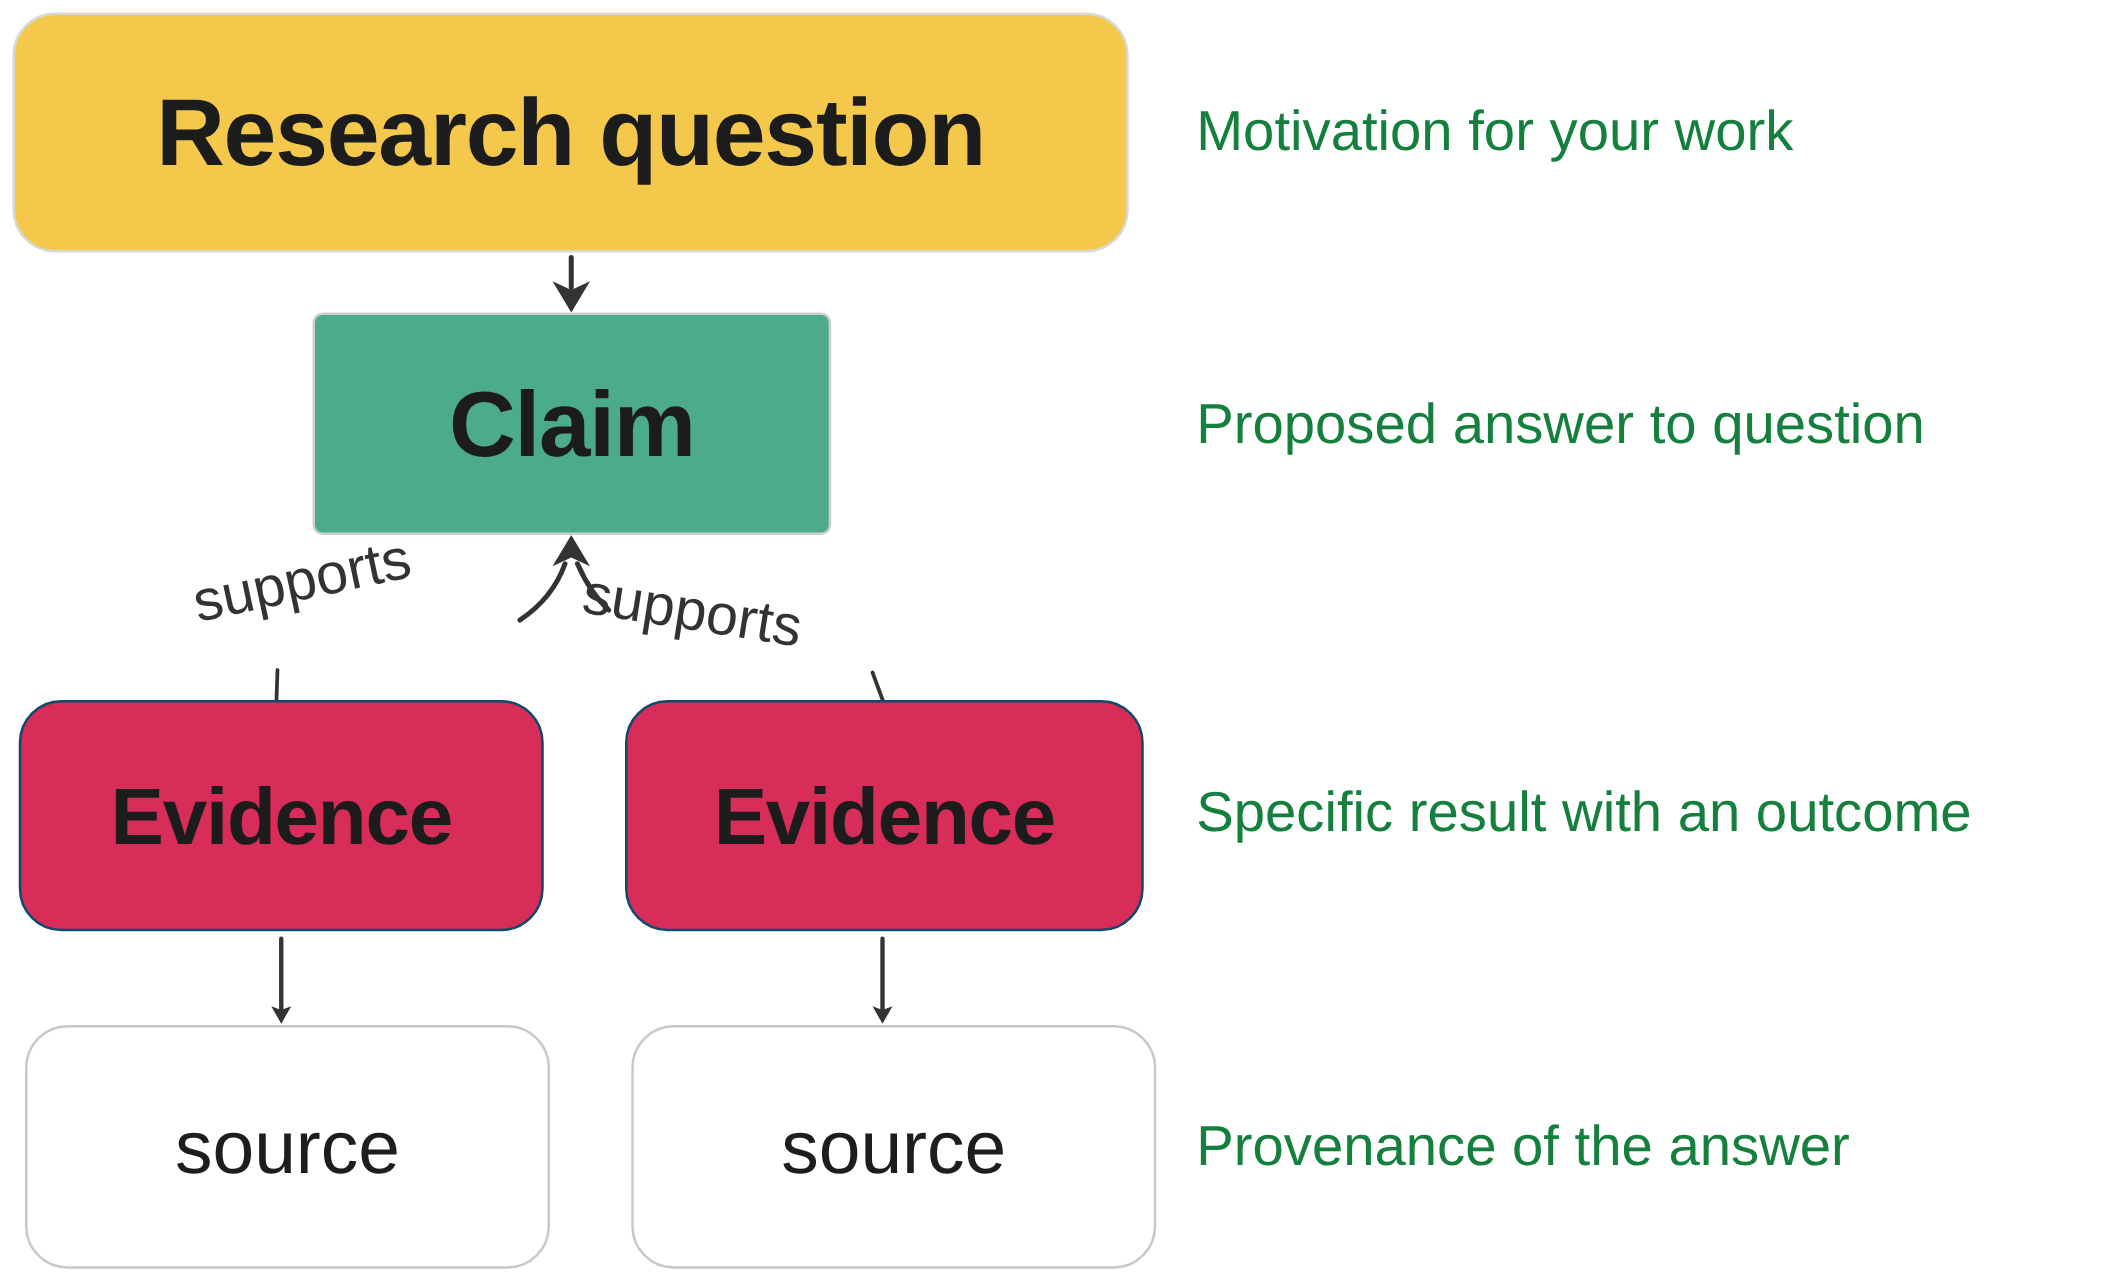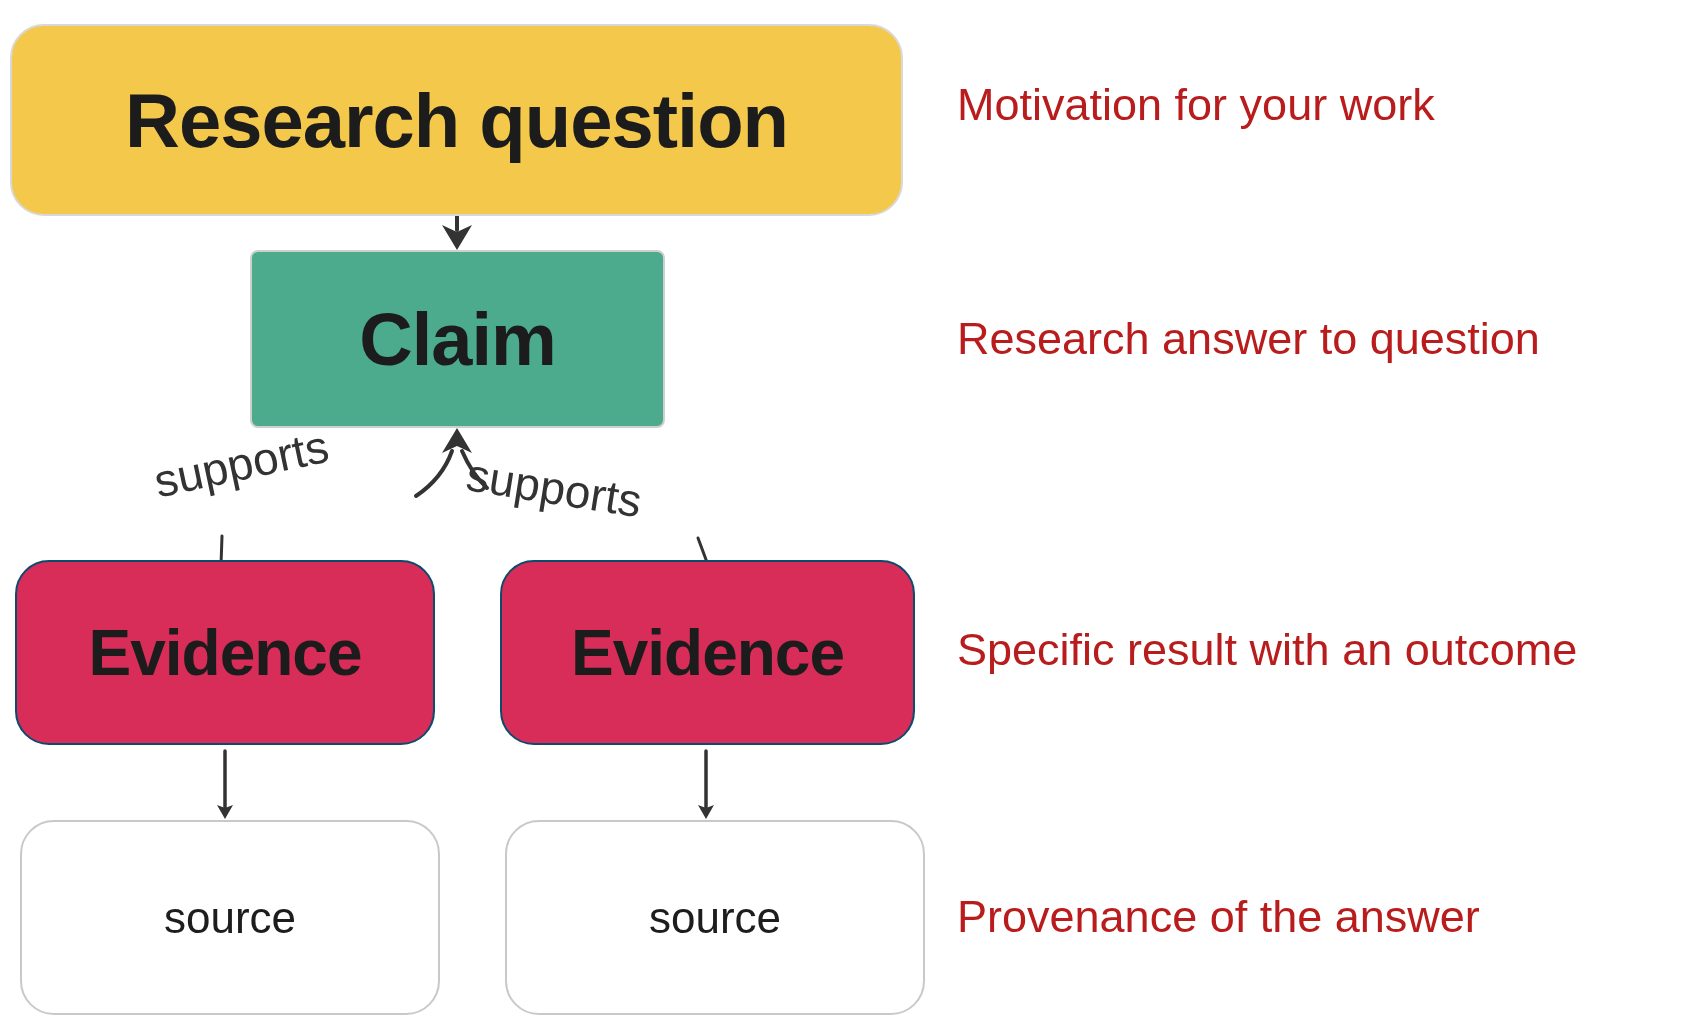--- a/index.html
+++ b/index.html
@@ -21,21 +21,21 @@
     position: absolute;
     display: flex;
     align-items: center;
     justify-content: center;
     text-align: center;
     box-sizing: border-box;
     color: #1c1c1c;
   }
   .node-big { font-weight: bold; letter-spacing: -1px; }
   .node-research {
-    left: 10px; top: 24px; width: 893px; height: 192px;
+    left: 10px; top: 10px; width: 893px; height: 192px;
     background: #F4C94B;
     border: 2px solid #d8d8d8;
     border-radius: 34px;
     font-size: 76px;
   }
   .node-claim {
     left: 250px; top: 250px; width: 415px; height: 178px;
     background: #4BAB8C;
     border: 2px solid #cfcfcf;
     border-radius: 8px;
@@ -48,21 +48,21 @@
     border-radius: 34px;
     font-size: 64px;
   }
   .node-evidence-left { left: 15px; }
   .node-evidence-right { left: 500px; width: 415px; }
   .node-source-left, .node-source-right {
     top: 820px; width: 420px; height: 195px;
     background: #FFFFFF;
     border: 2.5px solid #C9C9C9;
     border-radius: 34px;
-    font-size: 44px;
+    font-size: 60px;
     font-weight: 400;
     color: #1d1d1d;
   }
   .node-source-left { left: 20px; }
   .node-source-right { left: 505px; }
   .supports {
     position: absolute;
     font-size: 46px;
     color: #333333;
     white-space: nowrap;
@@ -74,21 +74,21 @@
   }
   .supports-right {
     left: 467px; top: 447px;
     transform: rotate(9deg);
     transform-origin: left center;
   }
   .annotation {
     position: absolute;
     left: 957px;
     font-size: 45px;
-    color: #b91c1c;
+    color: #15803d;
     line-height: 56px;
     white-space: nowrap;
   }
   .annotation-0 { top: 77px; }
   .annotation-1 { top: 311px; }
   .annotation-2 { top: 622px; }
   .annotation-3 { top: 889px; }
 </style>
 </head>
 <body>
@@ -143,17 +143,17 @@
 
   <div class="node node-source-right">
     <span>source</span>
   </div>
 
   <div class="supports supports-left">supports</div>
 
   <div class="supports supports-right">supports</div>
 
   <div class="annotation annotation-0">Motivation for your work</div>
-  <div class="annotation annotation-1">Research answer to question</div>
+  <div class="annotation annotation-1">Proposed answer to question</div>
   <div class="annotation annotation-2">Specific result with an outcome</div>
   <div class="annotation annotation-3">Provenance of the answer</div>
 
 </div>
 
 </body></html>

